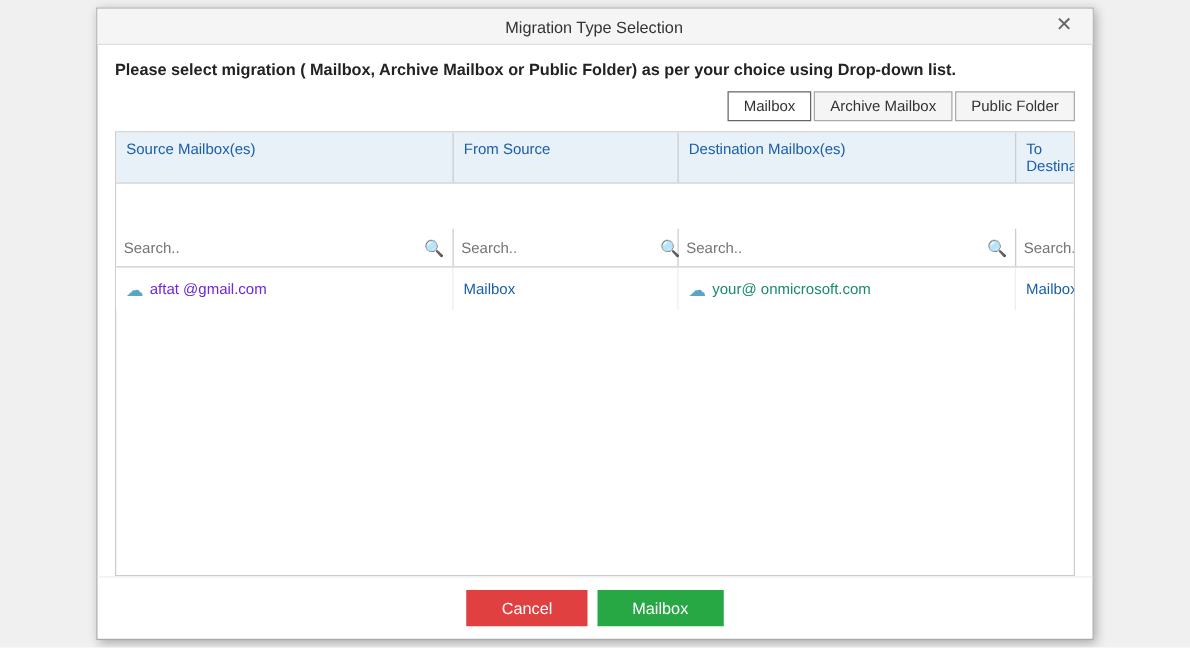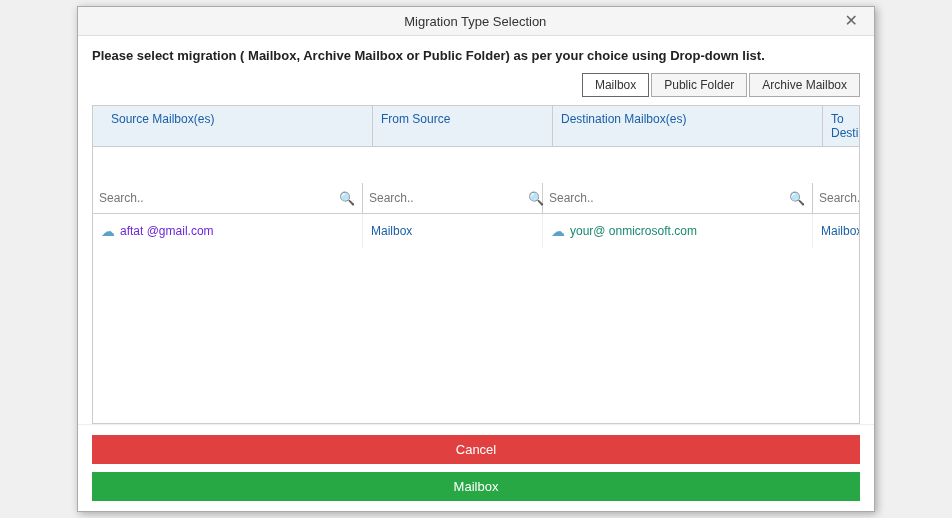--- a/index.html
+++ b/index.html
@@ -81,21 +81,20 @@
       border: 1px solid #ccc;
       overflow: hidden;
       display: flex;
       flex-direction: column;
     }
     .table-header {
       display: grid;
       grid-template-columns: 270px 180px 270px 1fr;
       background: #e8f0f8;
       border-bottom: 1px solid #ccc;
-      padding-left: 10px;
     }
     .col-header {
       padding: 6px 8px;
       font-size: 12px;
       color: #1a5fa8;
       font-weight: normal;
       border-right: 1px solid #ccc;
     }
     .col-header:last-child { border-right: none; }
     .search-row {
@@ -163,21 +162,20 @@
       flex: 1;
       overflow-y: auto;
     }
     .dialog-footer {
       padding: 10px 14px;
       display: flex;
       justify-content: center;
       gap: 8px;
       border-top: 1px solid #eee;
       margin-top: 0;
-      flex-direction: column;
     }
     .cancel-btn {
       padding: 7px 28px;
       background: #e04040;
       color: white;
       border: none;
       cursor: pointer;
       font-size: 13px;
       font-weight: 500;
     }
@@ -209,22 +207,22 @@
     <span style="width:20px"></span>
     <span class="title-bar-text">Migration Type Selection</span>
     <button class="close-btn">✕</button>
   </div>
 
   <div class="dialog-body">
     <div class="instruction">Please select migration ( Mailbox, Archive Mailbox or Public Folder) as per your choice using Drop-down list.</div>
 
     <div class="top-buttons">
       <button class="type-btn active">Mailbox</button>
+      <button class="type-btn">Archive Mailbox</button>
       <button class="type-btn">Public Folder</button>
-      <button class="type-btn">Archive Mailbox</button>
     </div>
 
     <div class="table-container">
       <div class="table-header">
         <div class="col-header">Source Mailbox(es)</div>
         <div class="col-header">From Source</div>
         <div class="col-header">Destination Mailbox(es)</div>
         <div class="col-header">To Destination</div>
       </div>
 

